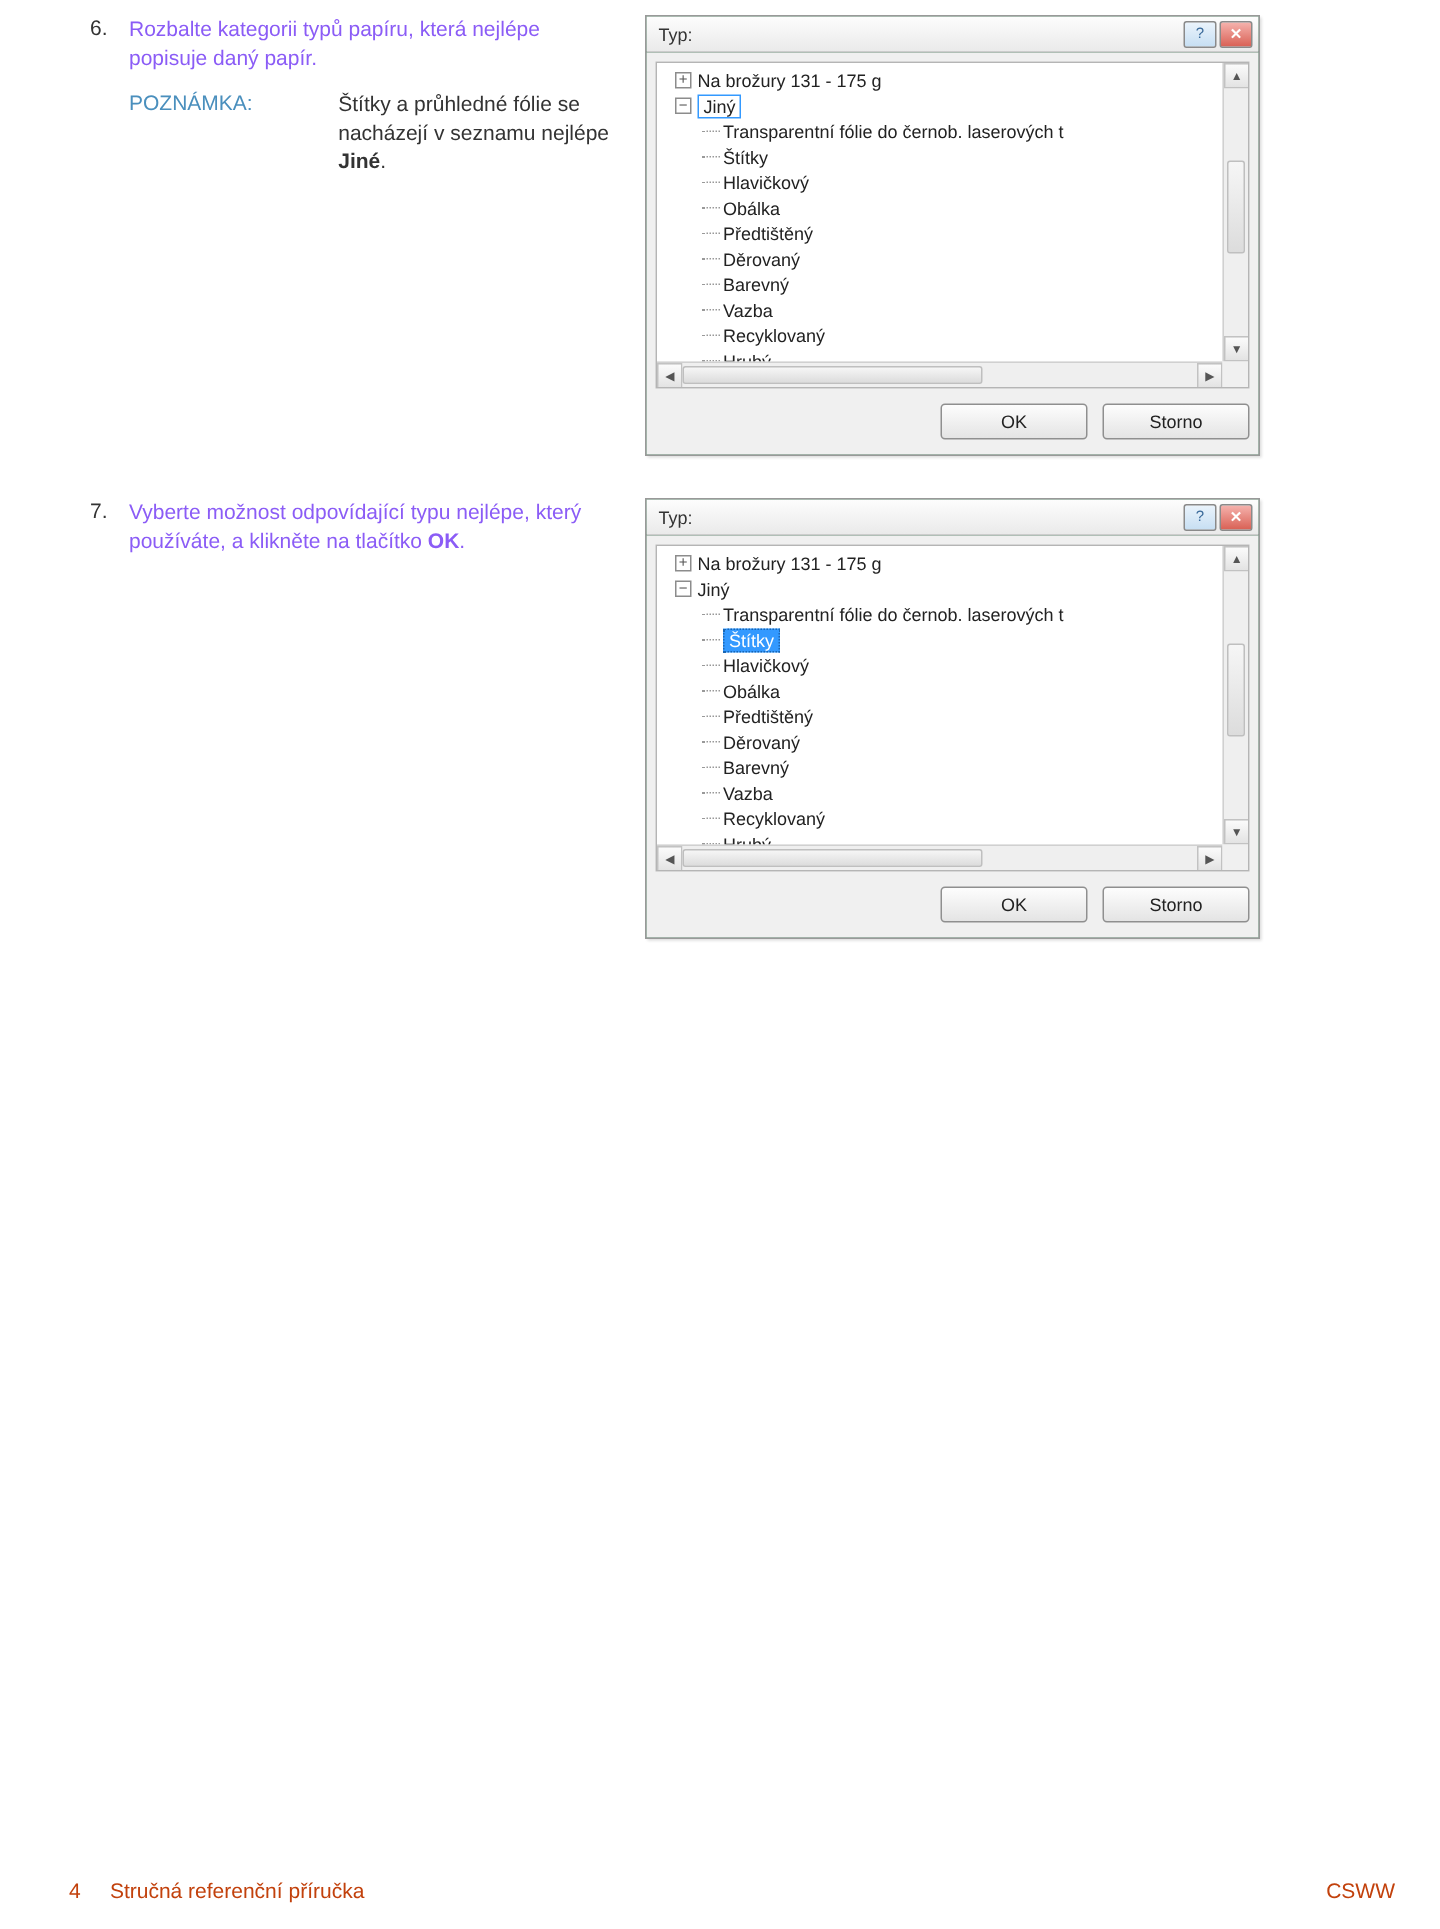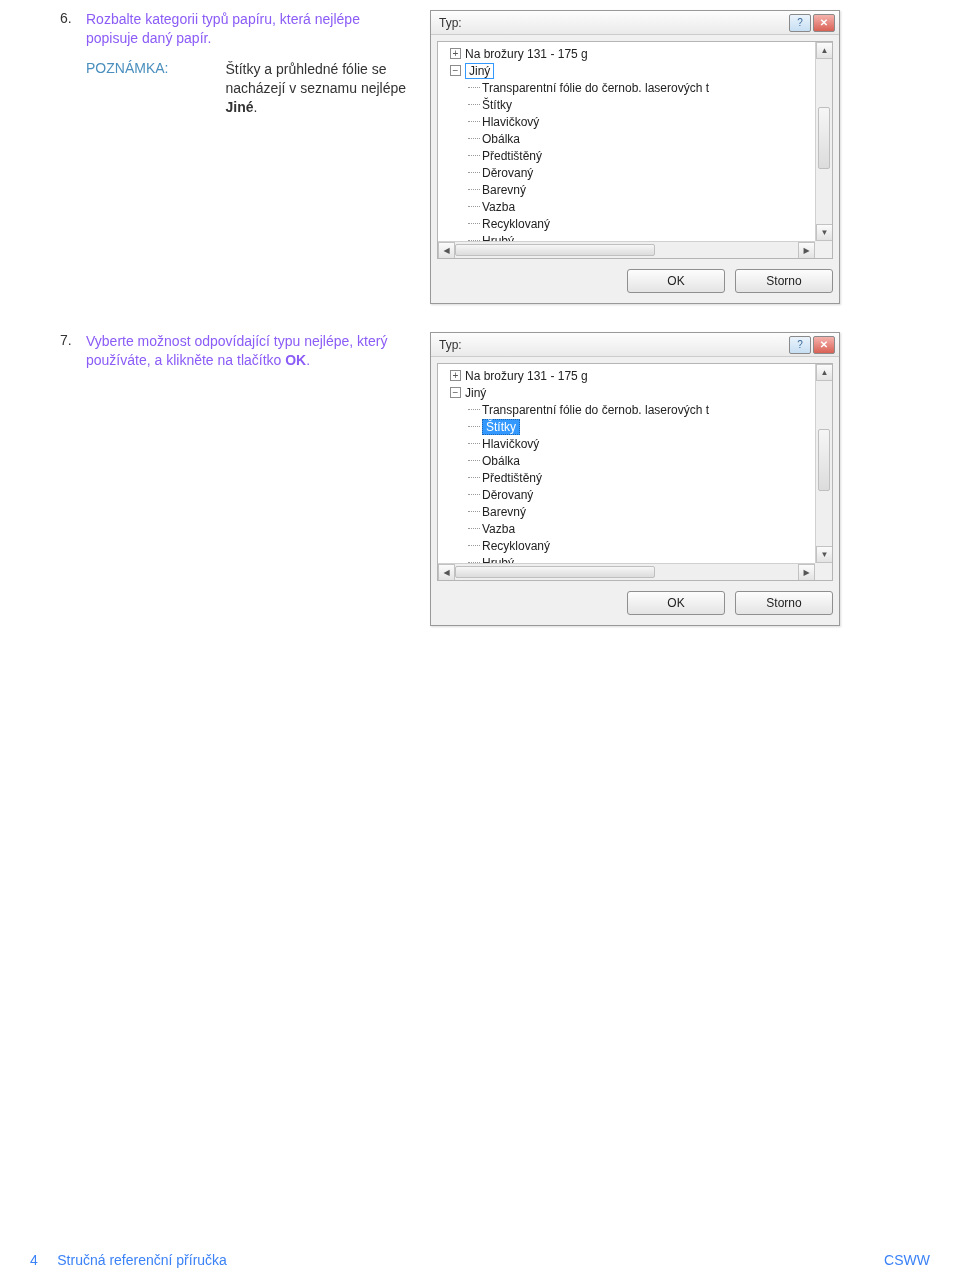--- a/index.html
+++ b/index.html
@@ -194,26 +194,26 @@
     border-radius: 3px;
     font-size: 12px;
     display: flex; align-items: center; justify-content: center;
     color: #222;
   }
 
   
   .page-footer {
     position: absolute;
     bottom: 18px;
-    left: 0; right: 0;
+    left: 16px; right: 0;
     display: flex;
     justify-content: space-between;
     padding: 0 30px;
     font-size: 14px;
-    color: #3b82f6;
+    color: #c2410c;
   }
 </style>
 </head>
 <body>
 
 <div class="page-content">
 
   <div class="step-row">
     <div class="left-col">
       <div class="step">

